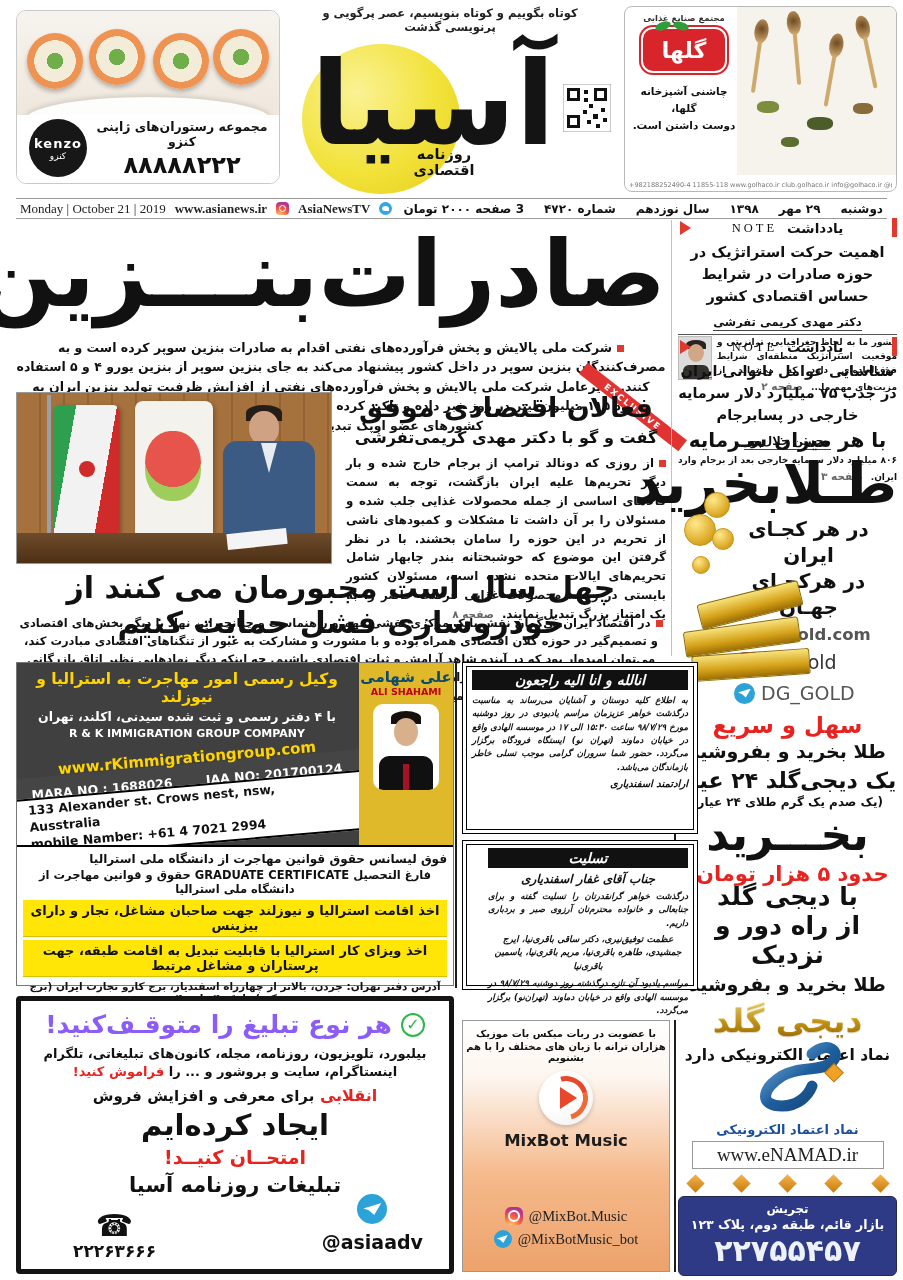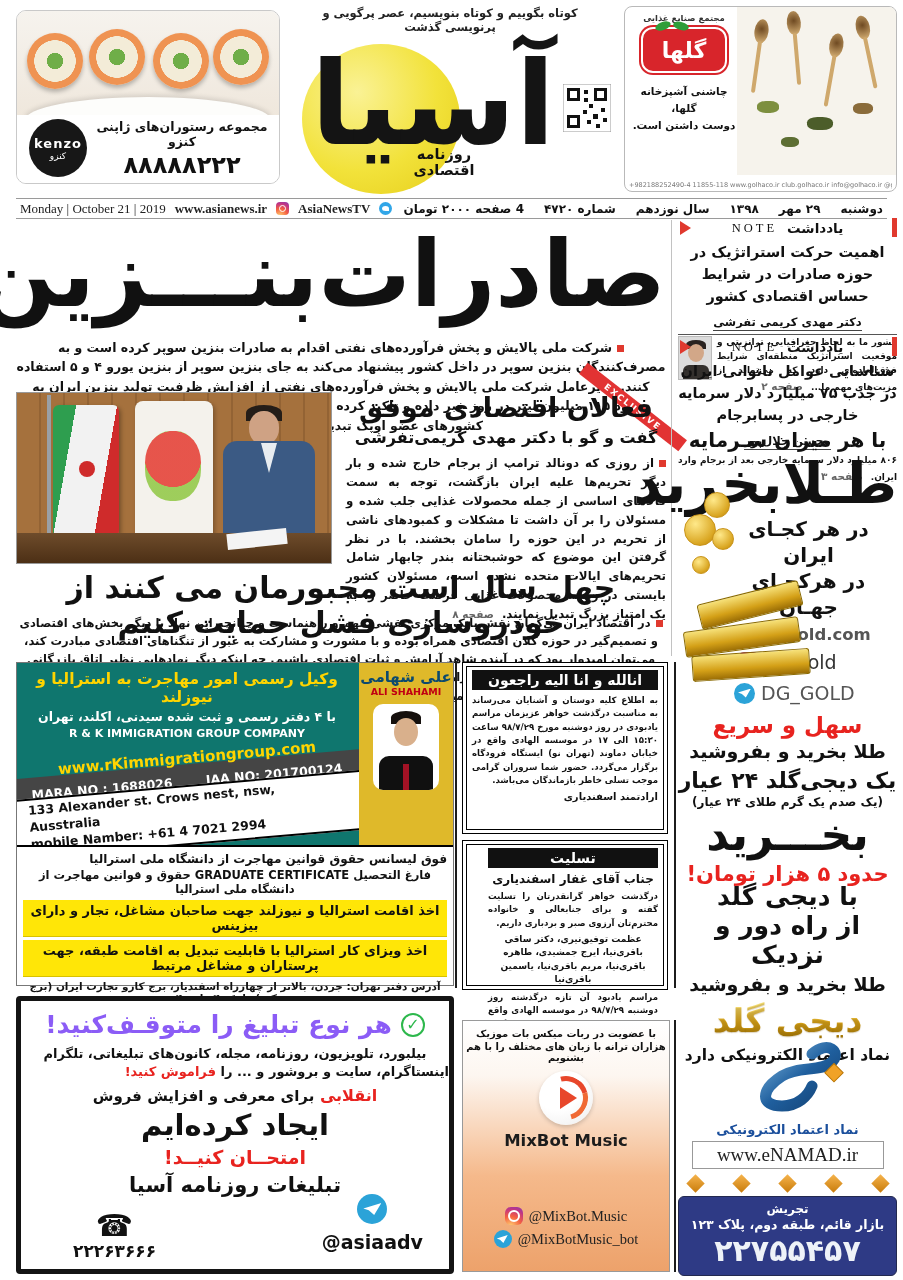--- a/index.html
+++ b/index.html
@@ -161,52 +161,52 @@
   .imm { left:16px; top:662px; width:438px; height:324px; border:1px solid #777; background:#fff; }
   .imm-top { display:flex; height:182px; }
   .imm-side { flex:0 0 94px; background:#dfb92a; text-align:center; padding-top:5px; }
   .imm-namefa { font-size:15px; font-weight:900; color:#0c4a6e; }
   .imm-nameen { font-size:9.5px; font-weight:900; color:#c00013; direction:ltr; }
   .imm-photo { width:66px; height:86px; background:#fff; border-radius:10px; margin:7px auto 0; position:relative; overflow:hidden; }
   .imm-head { position:absolute; left:21px; top:14px; width:24px; height:28px; border-radius:50%; background:#d9b08c; }
   .imm-hair { position:absolute; left:18px; top:7px; width:30px; height:13px; border-radius:50% 50% 0 0; background:#15100d; }
   .imm-suit { position:absolute; left:6px; bottom:0; width:54px; height:34px; border-radius:10px 10px 0 0; background:#101010; }
   .imm-tie { position:absolute; left:30px; bottom:0; width:6px; height:26px; background:#a31225; }
-  .imm-main { flex:1; position:relative; background:#0f766e; overflow:hidden; padding:7px 10px 0 8px; }
+  .imm-main { flex:1; position:relative; background:#404040; overflow:hidden; padding:7px 10px 0 8px; }
   .imm-main::before { content:""; position:absolute; left:-20px; top:100px; width:120%; height:52px; background:#454545; transform:rotate(-5deg); }
   .imm-h1 { position:relative; color:#ffd400; font-size:15.5px; font-weight:900; text-align:center; }
   .imm-h2 { position:relative; color:#fff; font-size:12.5px; font-weight:800; text-align:center; margin-top:3px; }
   .imm-h3 { position:relative; color:#fff; font-size:11px; font-weight:700; text-align:center; margin-top:3px; direction:ltr; }
   .imm-web { position:relative; margin-top:9px; transform:rotate(-5deg); color:#ffd400; font-size:15px; font-weight:900; text-align:center; direction:ltr; }
   .imm-ids { position:relative; transform:rotate(-5deg); margin-top:7px; display:flex; justify-content:space-between; direction:ltr; color:#fff; font-size:12.5px; font-weight:800; padding:0 6px; }
   .imm-band { position:absolute; left:-12px; right:-12px; bottom:0px; transform:rotate(-5deg); background:#fff; border:2px solid #000; padding:2px 22px 3px; direction:ltr; color:#111; font-size:12.5px; font-weight:800; line-height:1.35; }
   .imm-bottom { border-top:2px solid #000; padding:5px 6px 0; }
   .imm-edu1 { font-size:12px; font-weight:800; text-align:right; }
   .imm-edu2 { font-size:11.5px; font-weight:800; text-align:center; margin-top:2px; }
   .imm-bar { background:#ffe607; font-weight:900; font-size:13px; padding:3px 6px; margin-top:4px; text-align:center; box-shadow:0 1px 0 #d8c100; }
   .imm-addr { font-size:10.5px; font-weight:800; text-align:center; margin-top:4px; }
   .imm-phones { display:flex; justify-content:center; gap:40px; font-size:12.5px; font-weight:900; margin-top:2px; }
 
   
-  .obit { left:462px; width:206px; background:#fff; border:1px solid #000; box-shadow:inset 0 0 0 3px #fff, inset 0 0 0 4px #000; padding:7px 9px; }
+  .obit { left:462px; width:236px; background:#fff; border:1px solid #000; box-shadow:inset 0 0 0 3px #fff, inset 0 0 0 4px #000; padding:7px 9px;font-style:italic; }
   .obit1 { top:662px; height:172px; }
   .obit2 { top:840px; height:150px;padding-left:25px; }
   .ob-title { background:#111; color:#fff; font-size:14px; font-weight:900; text-align:center; padding:2px 0; }
   .ob-body { font-size:8.6px; line-height:1.55; font-weight:700; text-align:justify; margin-top:4px; }
   .ob-sig { font-size:10px; font-weight:900; text-align:right; margin-top:4px; }
   .ob-addressee { font-size:12px; font-weight:900; text-align:center; margin:4px 0 2px; }
   .ob-names { font-size:9px; font-weight:900; text-align:center; margin:3px 0; line-height:1.5; }
 
   
   .stopads { left:16px; top:996px; width:438px; height:278px; border:5px solid #141414; border-radius:4px; background:#fff; position:absolute; }
   .sa-titlerow { display:flex; align-items:center; justify-content:center; gap:9px; margin-top:9px; }
   .sa-check { width:24px; height:24px; border:2px solid #2db84c; border-radius:50%; color:#2db84c; font-size:16px; font-weight:900; display:flex; align-items:center; justify-content:center; }
   .sa-title { font-size:25px; font-weight:700; color:#8b5cf6; }
   .sa-l1 { font-size:13px; font-weight:800; text-align:center; margin-top:7px; }
-  .sa-l2 { font-size:13px; font-weight:800; text-align:right; margin-top:3px; }
+  .sa-l2 { font-size:13px; font-weight:800; text-align:center; margin-top:3px; }
   .sa-l3 { text-align:center; margin-top:7px; font-weight:900; }
   .sa-l3 .a { color:#e8231f; font-size:16px; }
   .sa-l3 .b { font-size:15px; }
   .sa-big { font-size:29px; font-weight:900; text-align:center; margin-top:3px; }
   .sa-try { font-size:19px; font-weight:900; color:#e8231f; text-align:center; margin-top:4px; letter-spacing:1px; }
   .sa-brand { font-size:21px; font-weight:900; text-align:center; margin-top:5px; }
   .sa-phonegrp { position:absolute; left:52px; bottom:8px; text-align:center; }
   .sa-phoneic { font-size:30px; line-height:1; }
   .sa-phonenum { font-size:17px; font-weight:900; letter-spacing:1px; direction:ltr; }
   .sa-tggrp { position:absolute; right:26px; bottom:16px; display:flex; align-items:center; gap:7px; direction:ltr;flex-direction:column; }
@@ -321,21 +321,21 @@
     <div class="gl-contact">+982188252490-4  11855-118  www.golhaco.ir  club.golhaco.ir  info@golhaco.ir  @golhaco  golhaco</div>
   </div>
 
   <div class="abs datebar">
     <div class="db-fa">
       <span>دوشنبه</span>
       <span>۲۹ مهر</span>
       <span>۱۳۹۸</span>
       <span>سال نوزدهم</span>
       <span>شماره ۴۷۲۰</span>
-      <span>4 صفحه ۲۰۰۰ تومان</span>
+      <span>3 صفحه ۲۰۰۰ تومان</span>
     </div>
     <div class="db-en">
       <span>Monday | October 21 | 2019</span>
       <span class="site">www.asianews.ir</span>
       <span class="mini-ic ic-ig"></span>
       <span class="site">AsiaNewsTV</span>
       <span class="mini-ic ic-tw"></span>
     </div>
   </div>
 

